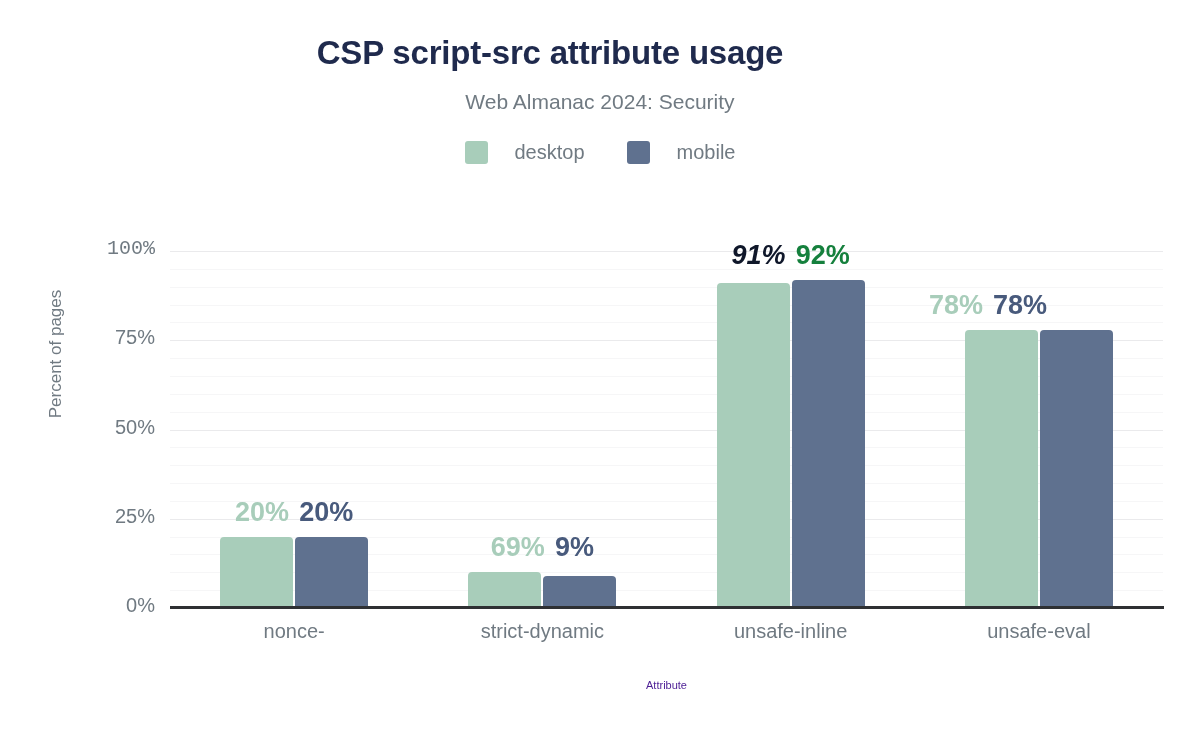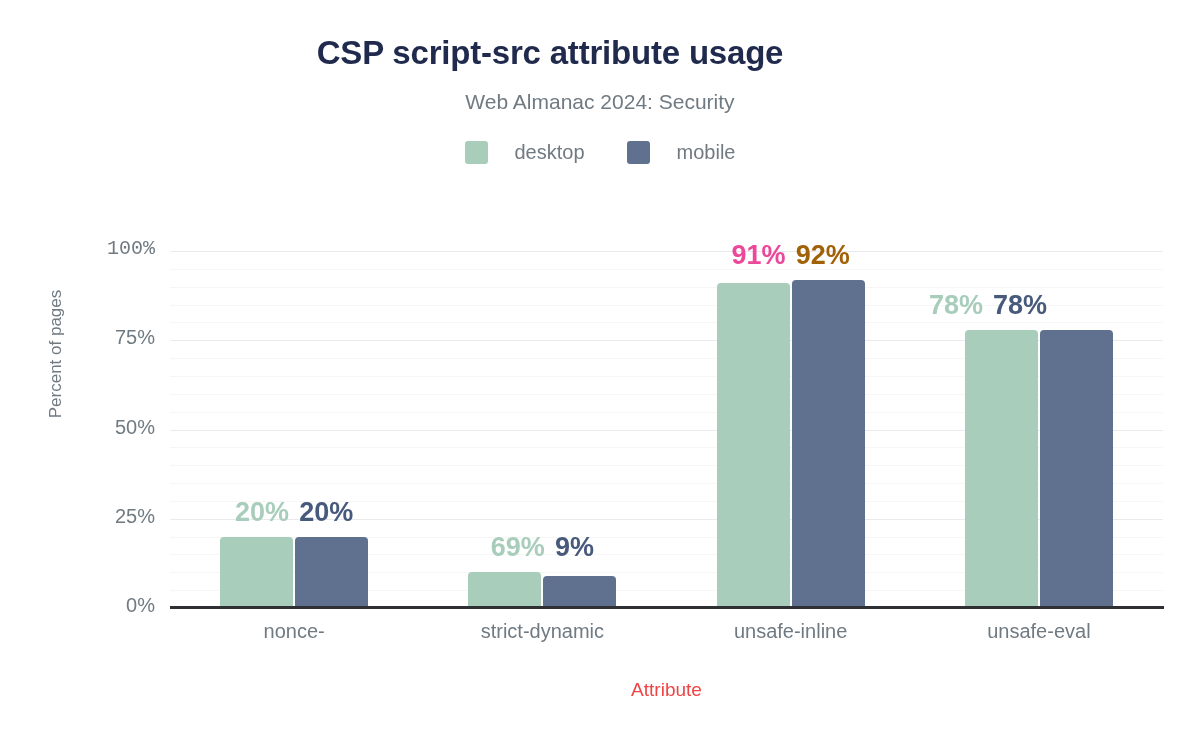--- a/index.html
+++ b/index.html
@@ -141,22 +141,22 @@
     text-align: center;
     font-size: 20px;
     color: #707a82;
   }
   .x-axis-title {
     position: absolute;
     left: 170px;
     top: 679px;
     width: 993px;
     text-align: center;
-    font-size: 19px;
-    color: #ef4444;
+    font-size: 11px;
+    color: #4c1d95;
   }
 </style>
 </head>
 <body>
 
 <div id="chart-root">
 
   <div class="chart-title">CSP script-src attribute usage</div>
 
   <div class="chart-subtitle">Web Almanac 2024: Security</div>
@@ -207,21 +207,21 @@
 
   <div class="plot" id="plot-area">
       <div class="bar desktop" style="left: 50.125px; width: 73px; height: 71.4px; background: rgb(168, 205, 186);"></div>
       <div class="bar mobile" style="left: 125.125px; width: 73px; height: 71.4px; background: rgb(95, 113, 143);"></div>
       <div style="position: absolute; left: 14.125px; width: 220px; text-align: center; bottom: 80.4px; white-space: nowrap;"><span class="value-label desktop" style="position: static; margin-left: 0px; color: rgb(168, 205, 186);">20%</span><span class="value-label mobile" style="position: static; margin-left: 10px; color: rgb(72, 90, 124);">20%</span></div>
       <div class="bar desktop" style="left: 298.375px; width: 73px; height: 35.7px; background: rgb(168, 205, 186);"></div>
       <div class="bar mobile" style="left: 373.375px; width: 73px; height: 32.13px; background: rgb(95, 113, 143);"></div>
       <div style="position: absolute; left: 262.375px; width: 220px; text-align: center; bottom: 44.7px; white-space: nowrap;"><span class="value-label desktop" style="position: static; margin-left: 0px; color: rgb(168, 205, 186);">69%</span><span class="value-label mobile" style="position: static; margin-left: 10px; color: rgb(72, 90, 124);">9%</span></div>
       <div class="bar desktop" style="left: 546.625px; width: 73px; height: 324.87px; background: rgb(168, 205, 186);"></div>
       <div class="bar mobile" style="left: 621.625px; width: 73px; height: 328.44px; background: rgb(95, 113, 143);"></div>
-      <div style="position: absolute; left: 510.625px; width: 220px; text-align: center; bottom: 337.44px; white-space: nowrap;"><span class="value-label desktop" style="position: static; margin-left: 0px; color: #ec4899;">91%</span><span class="value-label mobile" style="position: static; margin-left: 10px; color: #a16207;">92%</span></div>
+      <div style="position: absolute; left: 510.625px; width: 220px; text-align: center; bottom: 337.44px; white-space: nowrap;"><span class="value-label desktop" style="position: static; margin-left: 0px; color: #0f172a; font-style: italic;">91%</span><span class="value-label mobile" style="position: static; margin-left: 10px; color: #15803d;">92%</span></div>
       <div class="bar desktop" style="left: 794.875px; width: 73px; height: 278.46px; background: rgb(168, 205, 186);"></div>
       <div class="bar mobile" style="left: 869.875px; width: 73px; height: 278.46px; background: rgb(95, 113, 143);"></div>
       <div style="position: absolute; left: 758.875px; width: 220px; text-align: left; bottom: 287.46px; white-space: nowrap;"><span class="value-label desktop" style="position: static; margin-left: 0px; color: rgb(168, 205, 186);">78%</span><span class="value-label mobile" style="position: static; margin-left: 10px; color: rgb(72, 90, 124);">78%</span></div>
     </div>
 
   <div class="axis-line"></div>
 
   <div id="x-axis">
       <div class="xtick-label" style="left: 164.125px;">nonce-</div>
       <div class="xtick-label" style="left: 412.375px;">strict-dynamic</div>

